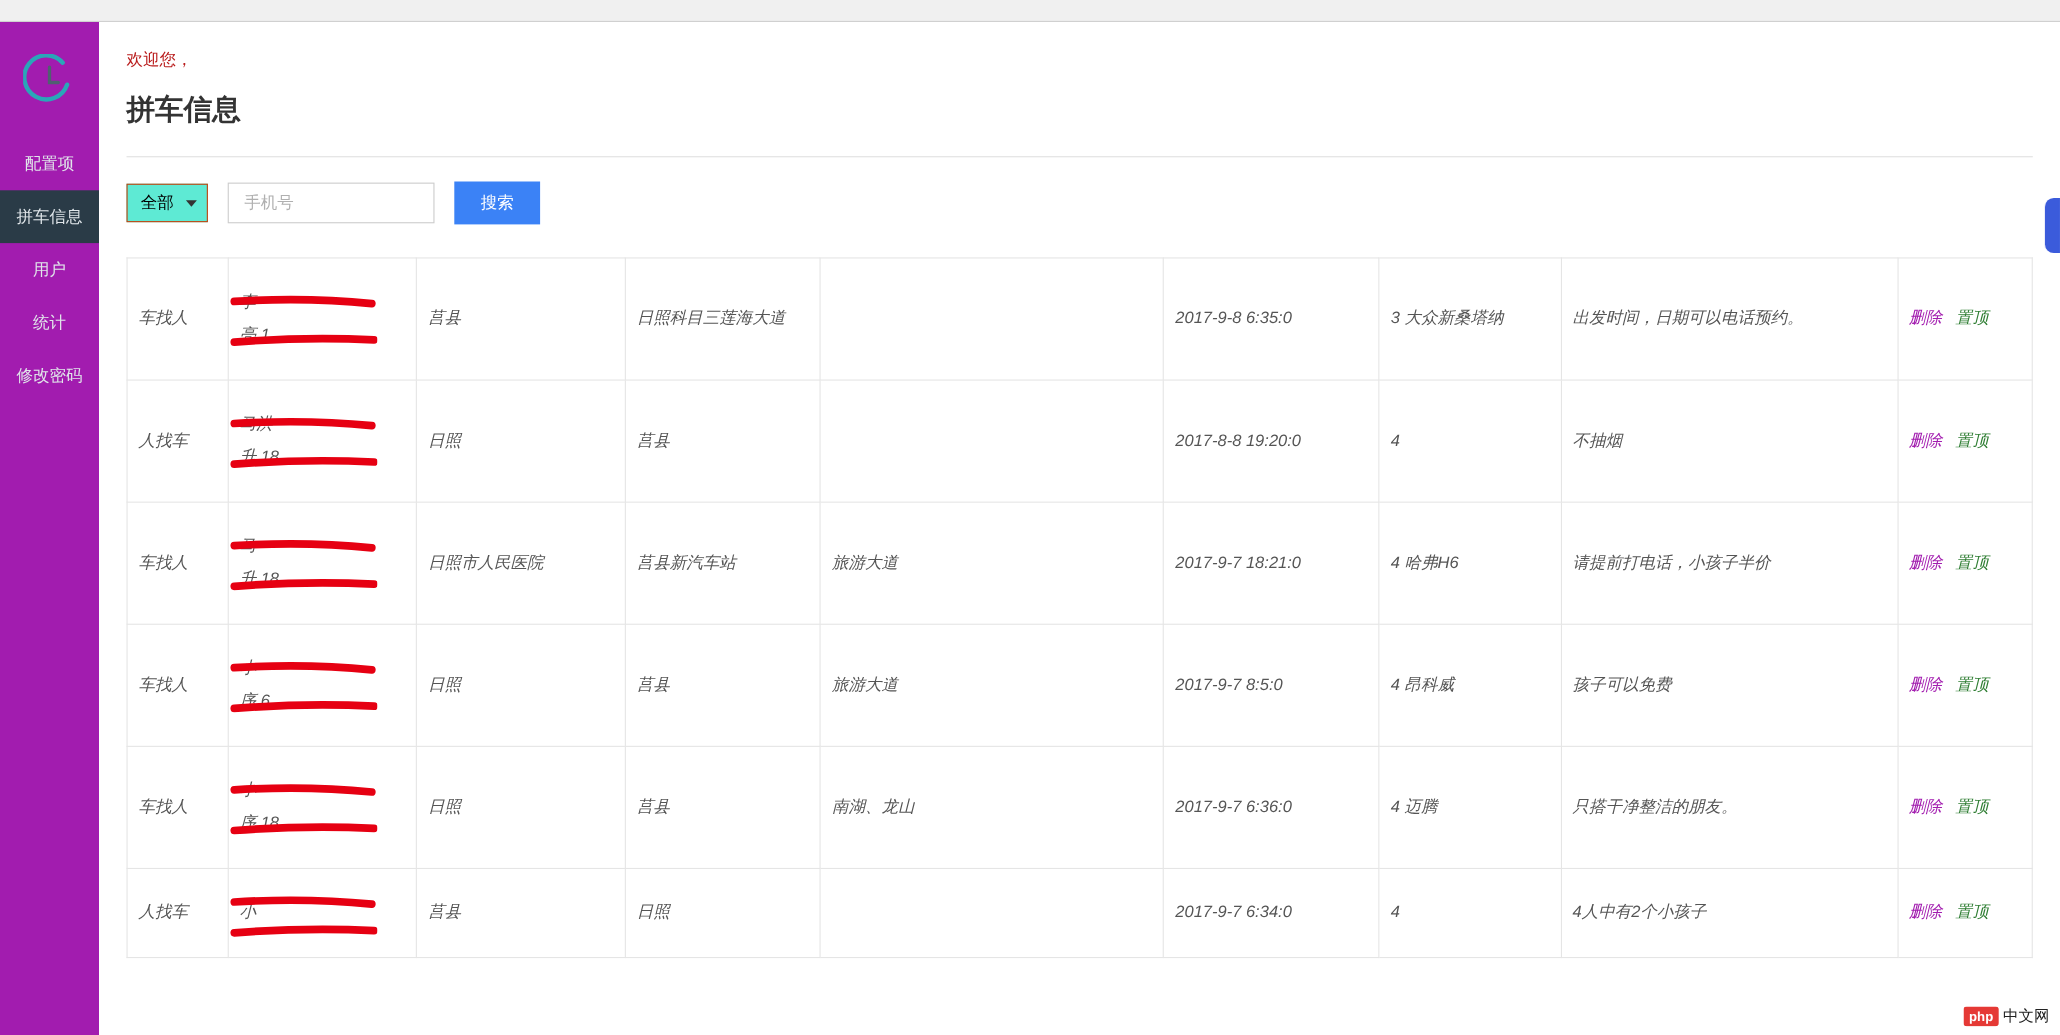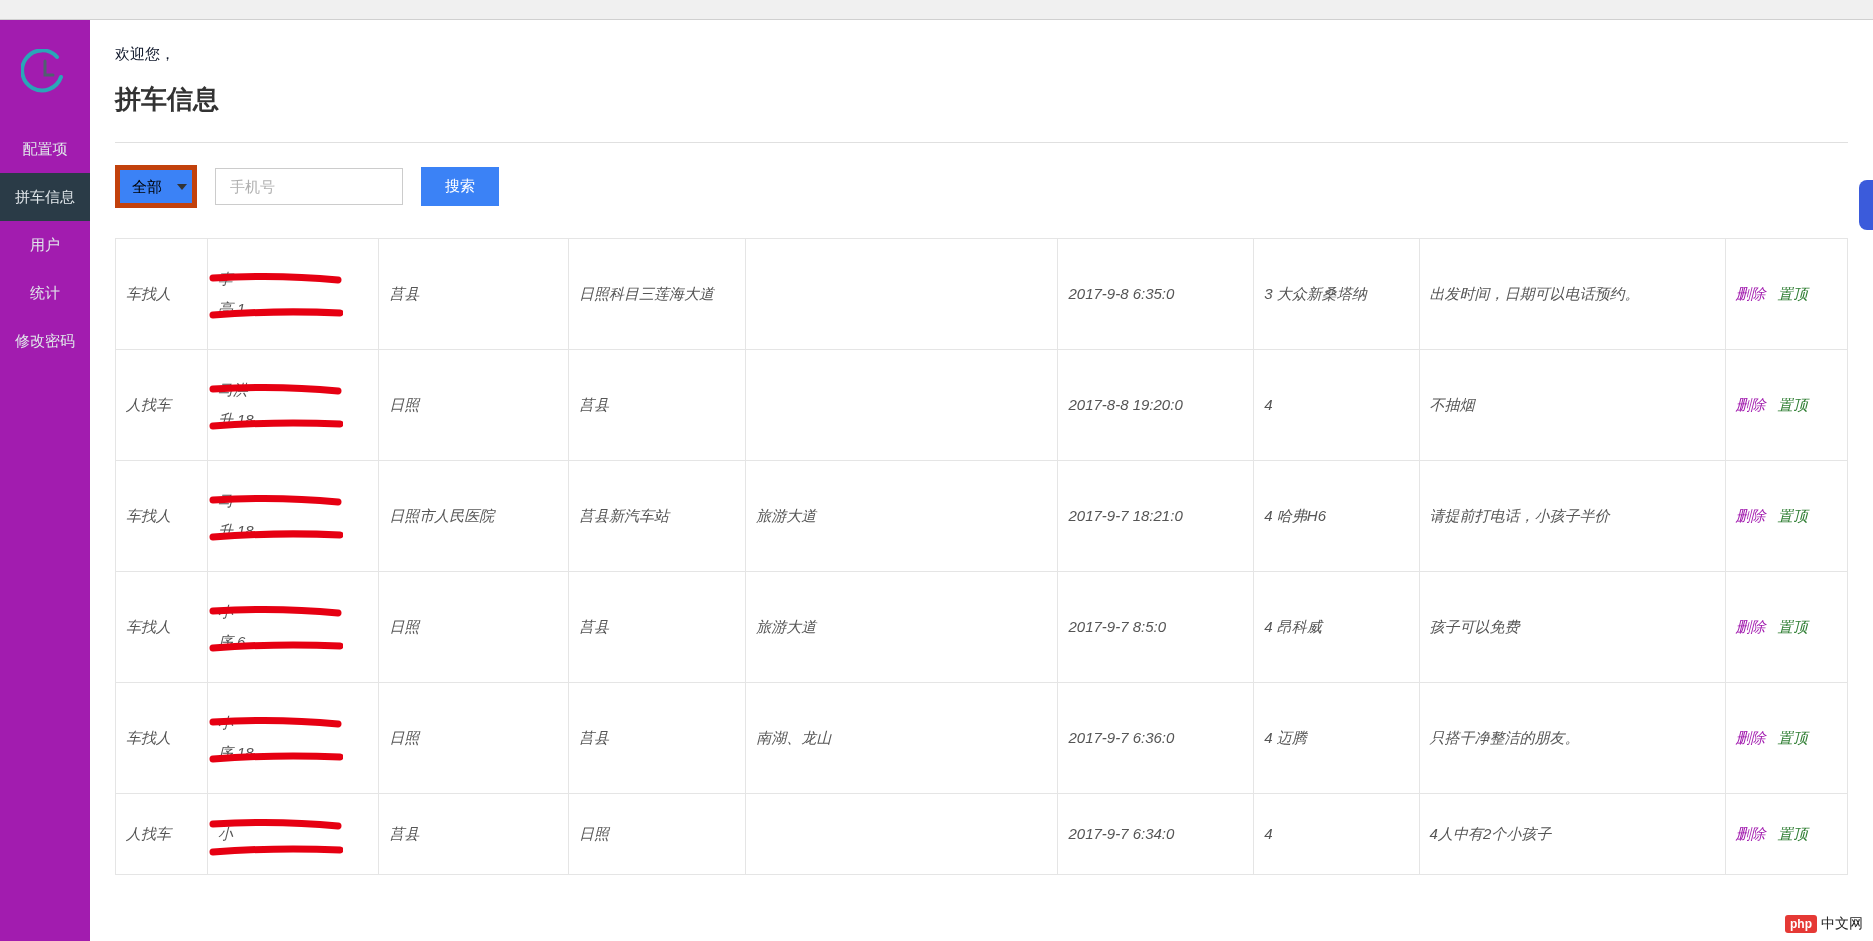--- a/index.html
+++ b/index.html
@@ -54,21 +54,21 @@
     .nav-item.active {
       background: #2a3b47;
     }
     .main {
       flex: 1;
       padding: 25px 25px 0 25px;
       overflow-x: auto;
     }
     .welcome {
       font-size: 15px;
-      color: #0f172a;
+      color: #b91c1c;
       margin-bottom: 18px;
     }
     .page-title {
       font-size: 26px;
       font-weight: bold;
       color: #333;
       margin-bottom: 25px;
     }
     .divider {
       border: none;
@@ -80,22 +80,22 @@
       align-items: center;
       gap: 18px;
       margin-bottom: 30px;
     }
     .select-wrap {
       position: relative;
     }
     select.filter-select {
       padding: 8px 30px 8px 12px;
       font-size: 15px;
-      border: 5px solid #c2410c;
-      background: #3b82f6;
+      border: 1px solid #c2410c;
+      background: #5eead4;
       appearance: none;
       -webkit-appearance: none;
       cursor: pointer;
     }
     .select-arrow {
       position: absolute;
       right: 10px;
       top: 50%;
       transform: translateY(-50%);
       pointer-events: none;

